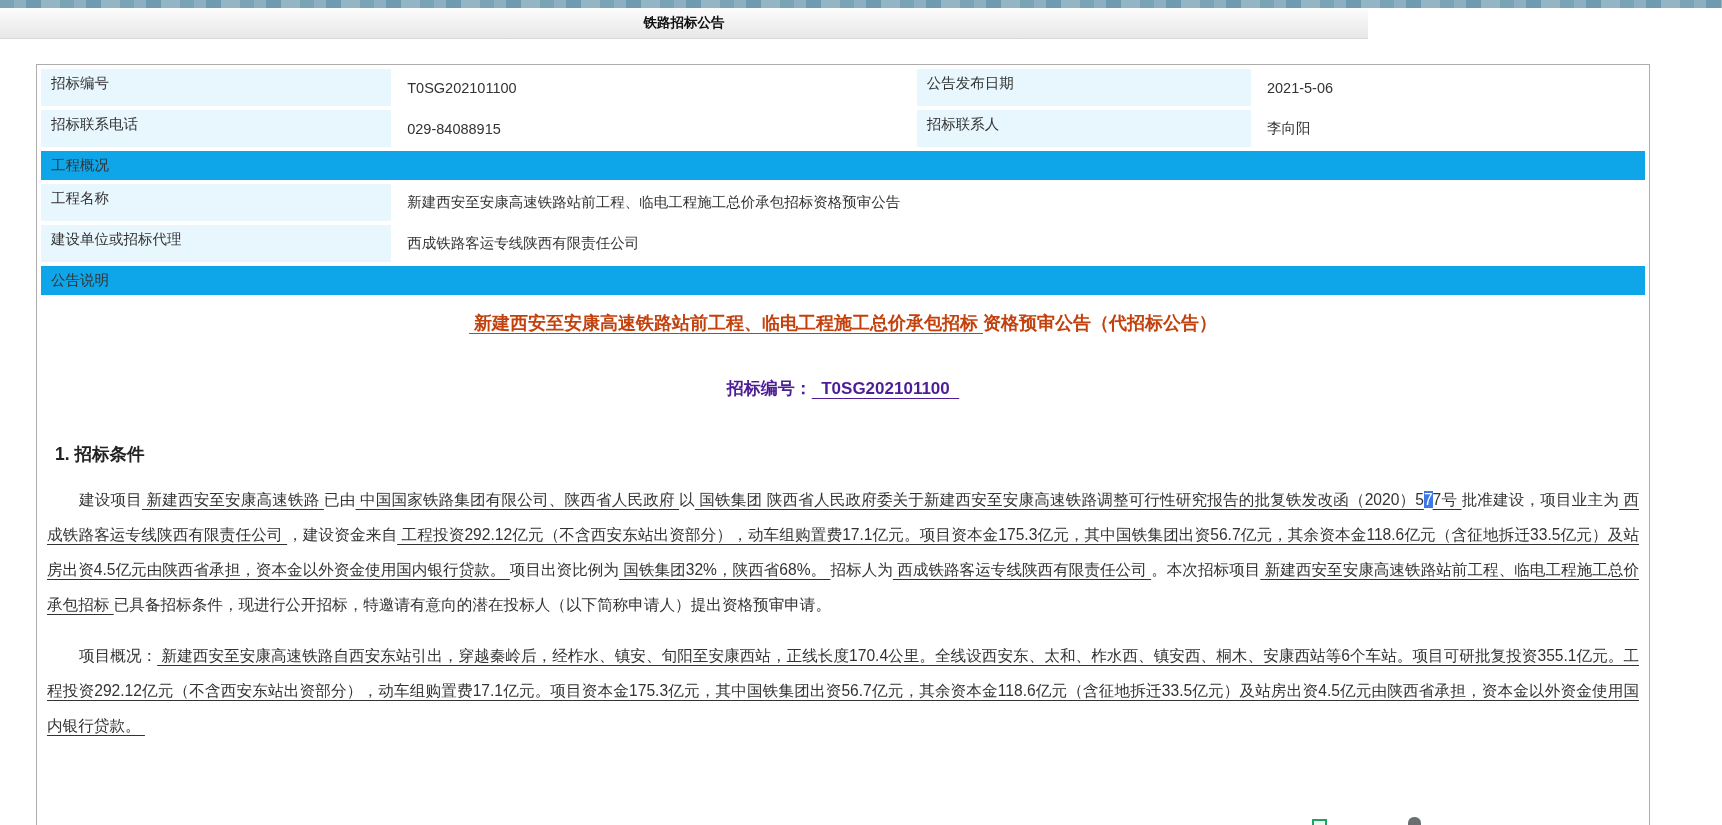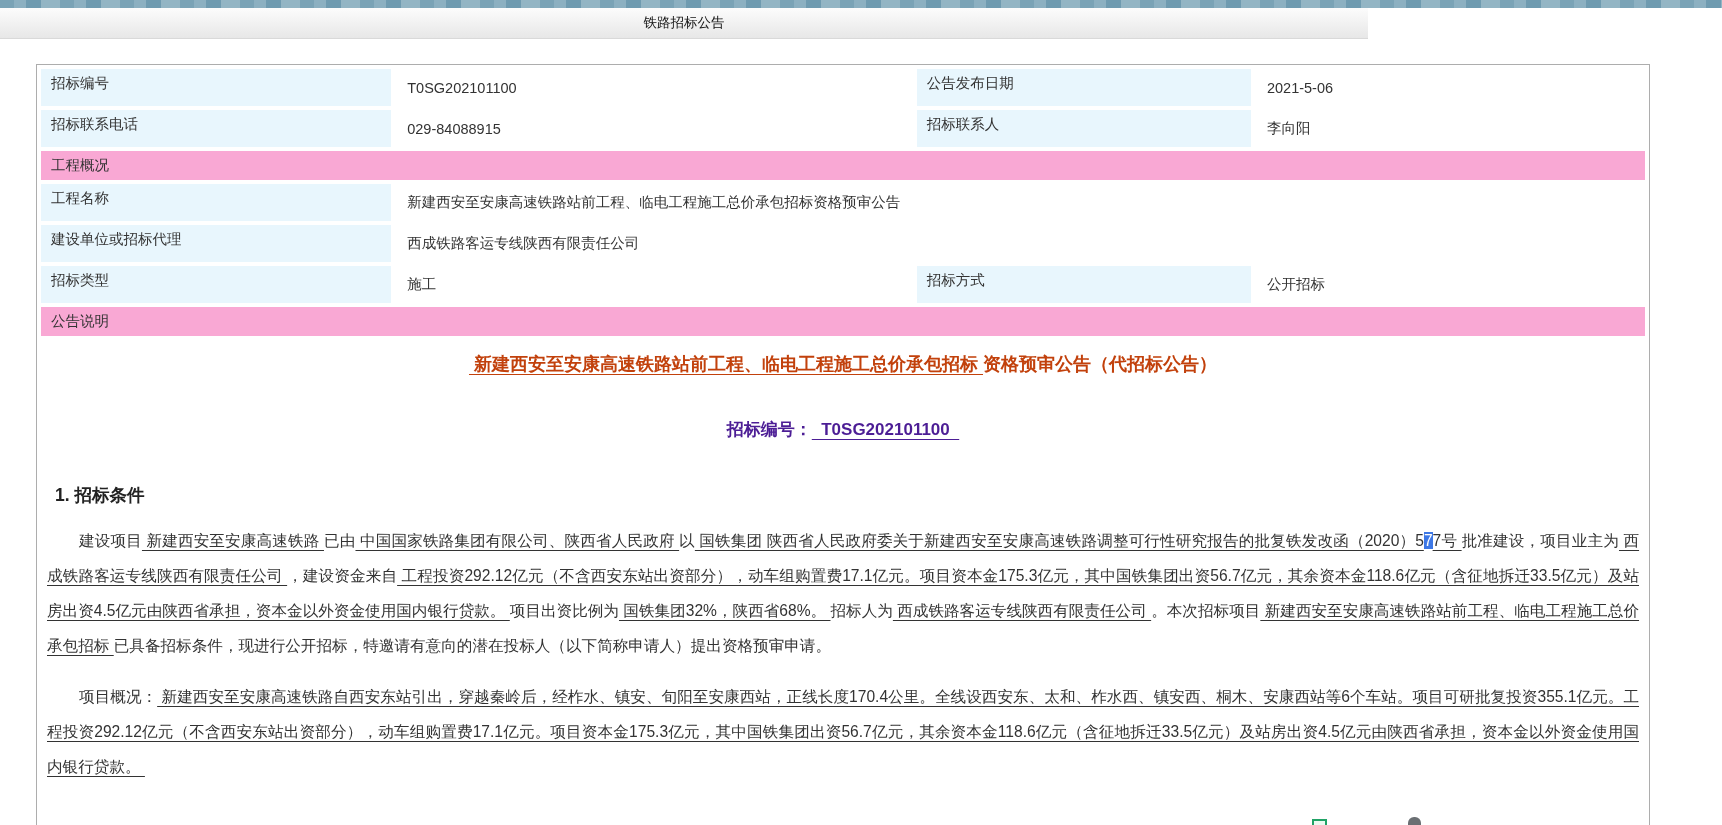--- a/index.html
+++ b/index.html
@@ -11,35 +11,35 @@
   
   .top-strip{
     position:absolute;top:0;left:0;width:1722px;height:8px;
     background:repeating-linear-gradient(90deg,#7aa3b6 0 14px,#8cb0c1 14px 26px,#6f9bb0 26px 41px,#93b5c4 41px 60px);
   }
   .titlebar{
     position:absolute;top:8px;left:0;width:1368px;height:30px;
     background:linear-gradient(#fcfcfc,#e7e7e7);
     border-bottom:1px solid #d9d9d9;
     display:flex;align-items:center;justify-content:center;
-    font-size:13.5px;font-weight:normal;color:#111;
+    font-size:13.5px;font-weight:bold;color:#111;
   }
   
   .doc-frame{
     position:absolute;top:64px;left:36px;width:1614px;height:761px;
     border:1px solid #adadad;border-bottom:none;background:#fff;
     box-sizing:border-box;overflow:hidden;
   }
   table.info{
     width:100%;border-collapse:separate;border-spacing:4px;table-layout:fixed;
   }
   table.info td{height:25px;font-size:14.5px;color:#333;overflow:hidden;white-space:nowrap;}
   td.lbl{background:#e8f6fd;padding:2px 4px 10px 10px;}
   td.val{background:#ffffff;padding:2px 4px 2px 12px;font-size:15px;}
-  td.sec{background:#f9a8d4;padding:2px 4px 2px 10px;}
+  td.sec{background:#0ea5e9;padding:2px 4px 2px 10px;}
   
   .doc-body{padding:2px 8px 0 8px;}
   .doc-title{
     margin-top:10px;text-align:center;font-weight:bold;font-size:18px;color:#c2410c;
     white-space:pre-wrap;
   }
   .doc-no{
     margin-top:42px;text-align:center;font-weight:bold;font-size:17px;color:#4c1d95;
     white-space:pre-wrap;
   }
@@ -99,26 +99,20 @@
     </tr>
     <tr>
       <td class="lbl">工程名称</td>
       <td class="val" colspan="3">新建西安至安康高速铁路站前工程、临电工程施工总价承包招标资格预审公告</td>
     </tr>
     <tr>
       <td class="lbl">建设单位或招标代理</td>
       <td class="val" colspan="3">西成铁路客运专线陕西有限责任公司</td>
     </tr>
     <tr>
-      <td class="lbl">招标类型</td>
-      <td class="val">施工</td>
-      <td class="lbl">招标方式</td>
-      <td class="val">公开招标</td>
-    </tr>
-    <tr>
       <td class="sec" colspan="4">公告说明</td>
     </tr>
   </tbody>
     </table>
 
   <div class="doc-body">
     <div class="doc-title"><span class="u"> 新建西安至安康高速铁路站前工程、临电工程施工总价承包招标 </span><span>资格预审公告（代招标公告）</span></div>
     <div class="doc-no"><span>招标编号：</span><span class="u">  T0SG202101100  </span></div>
     <div class="sec-heading">1. 招标条件</div>
     <div class="para"><span>建设项目</span><span class="u"> 新建西安至安康高速铁路 </span><span>已由</span><span class="u"> 中国国家铁路集团有限公司、陕西省人民政府 </span><span>以</span><span class="u"> 国铁集团 陕西省人民政府委关于新建西安至安康高速铁路调整可行性研究报告的批复铁发改函（2020）5</span><span class="u hl">7</span><span class="u">7号 </span><span>批准建设，项目业主为</span><span class="u"> 西成铁路客运专线陕西有限责任公司 </span><span>，建设资金来自</span><span class="u"> 工程投资292.12亿元（不含西安东站出资部分），动车组购置费17.1亿元。项目资本金175.3亿元，其中国铁集团出资56.7亿元，其余资本金118.6亿元（含征地拆迁33.5亿元）及站房出资4.5亿元由陕西省承担，资本金以外资金使用国内银行贷款。 </span><span>项目出资比例为</span><span class="u"> 国铁集团32%，陕西省68%。 </span><span>招标人为</span><span class="u"> 西成铁路客运专线陕西有限责任公司 </span><span>。本次招标项目</span><span class="u"> 新建西安至安康高速铁路站前工程、临电工程施工总价承包招标 </span><span>已具备招标条件，现进行公开招标，特邀请有意向的潜在投标人（以下简称申请人）提出资格预审申请。</span></div>

